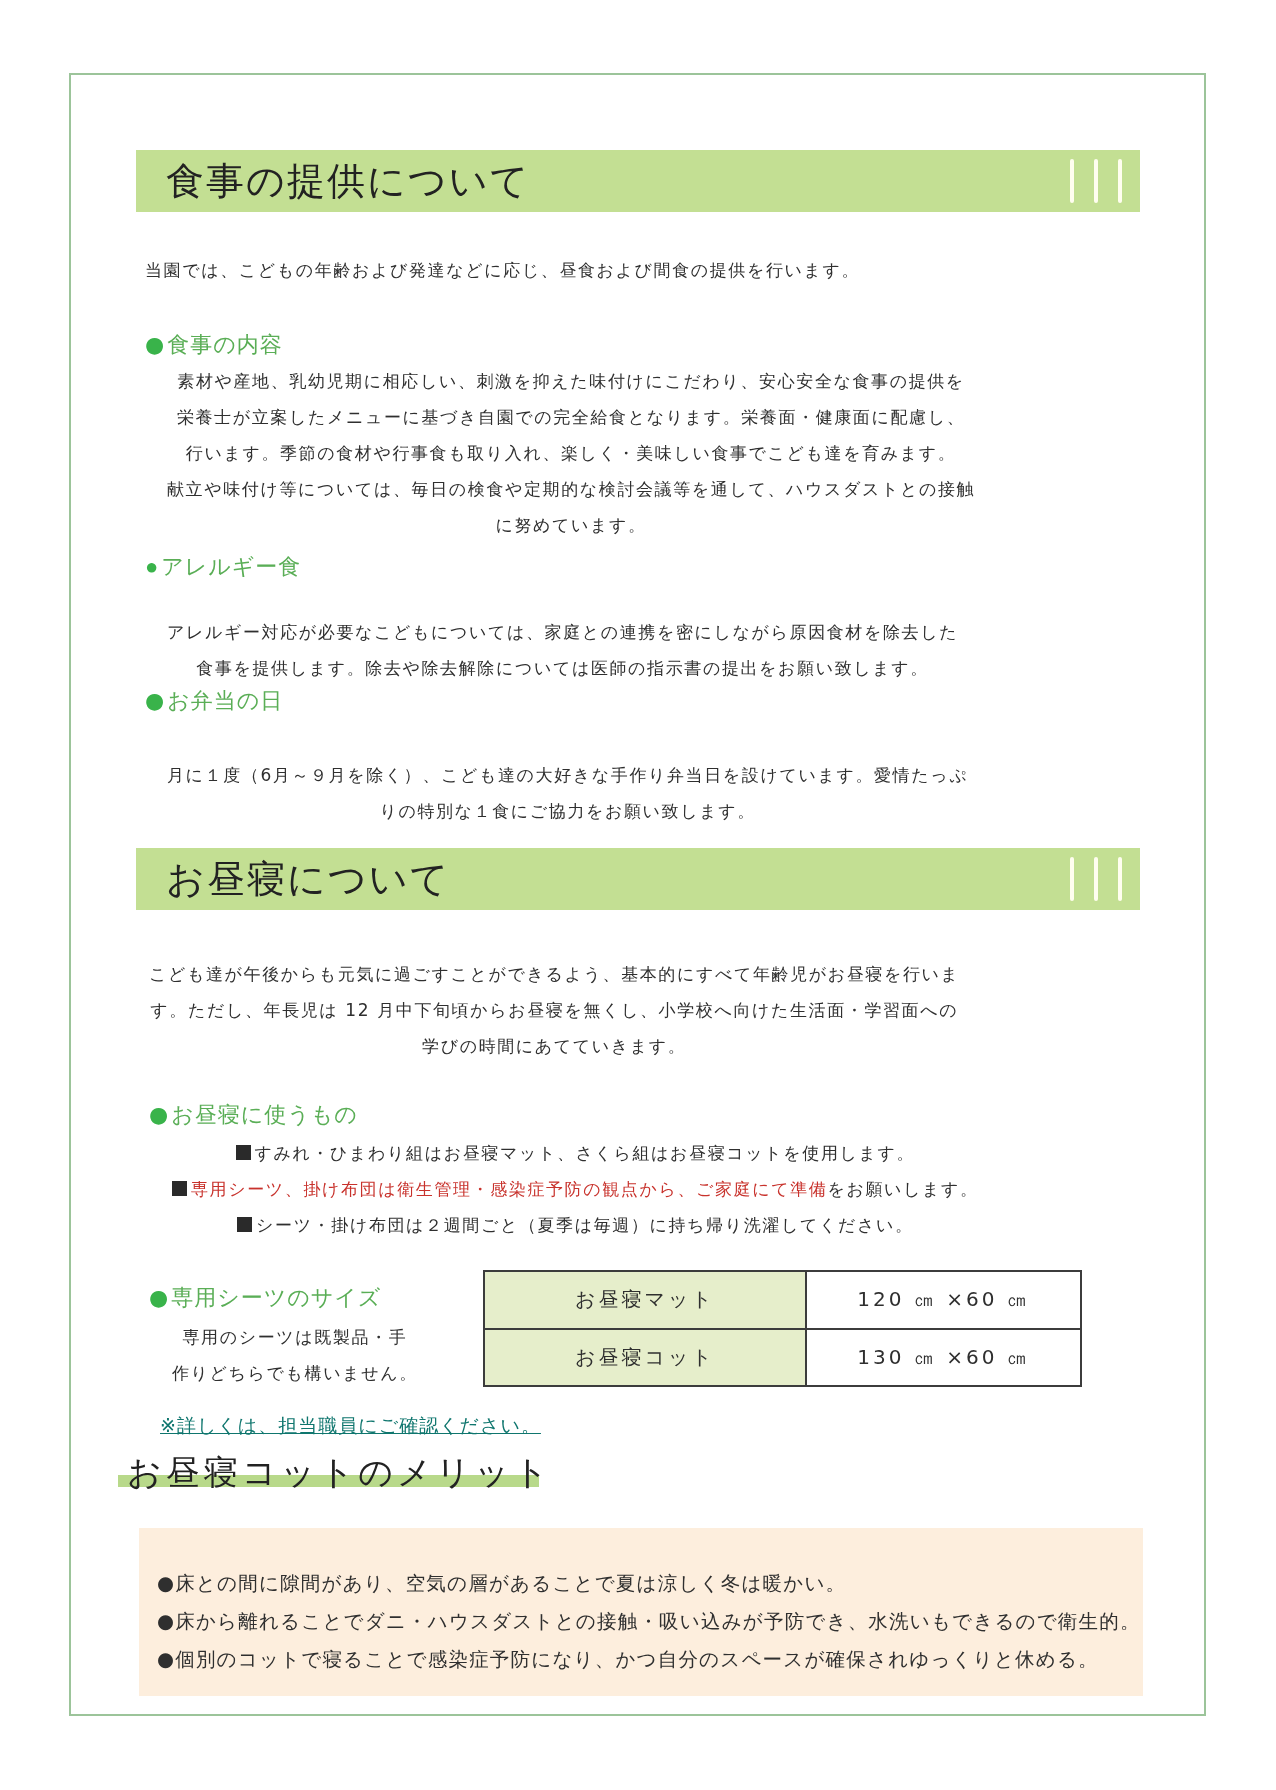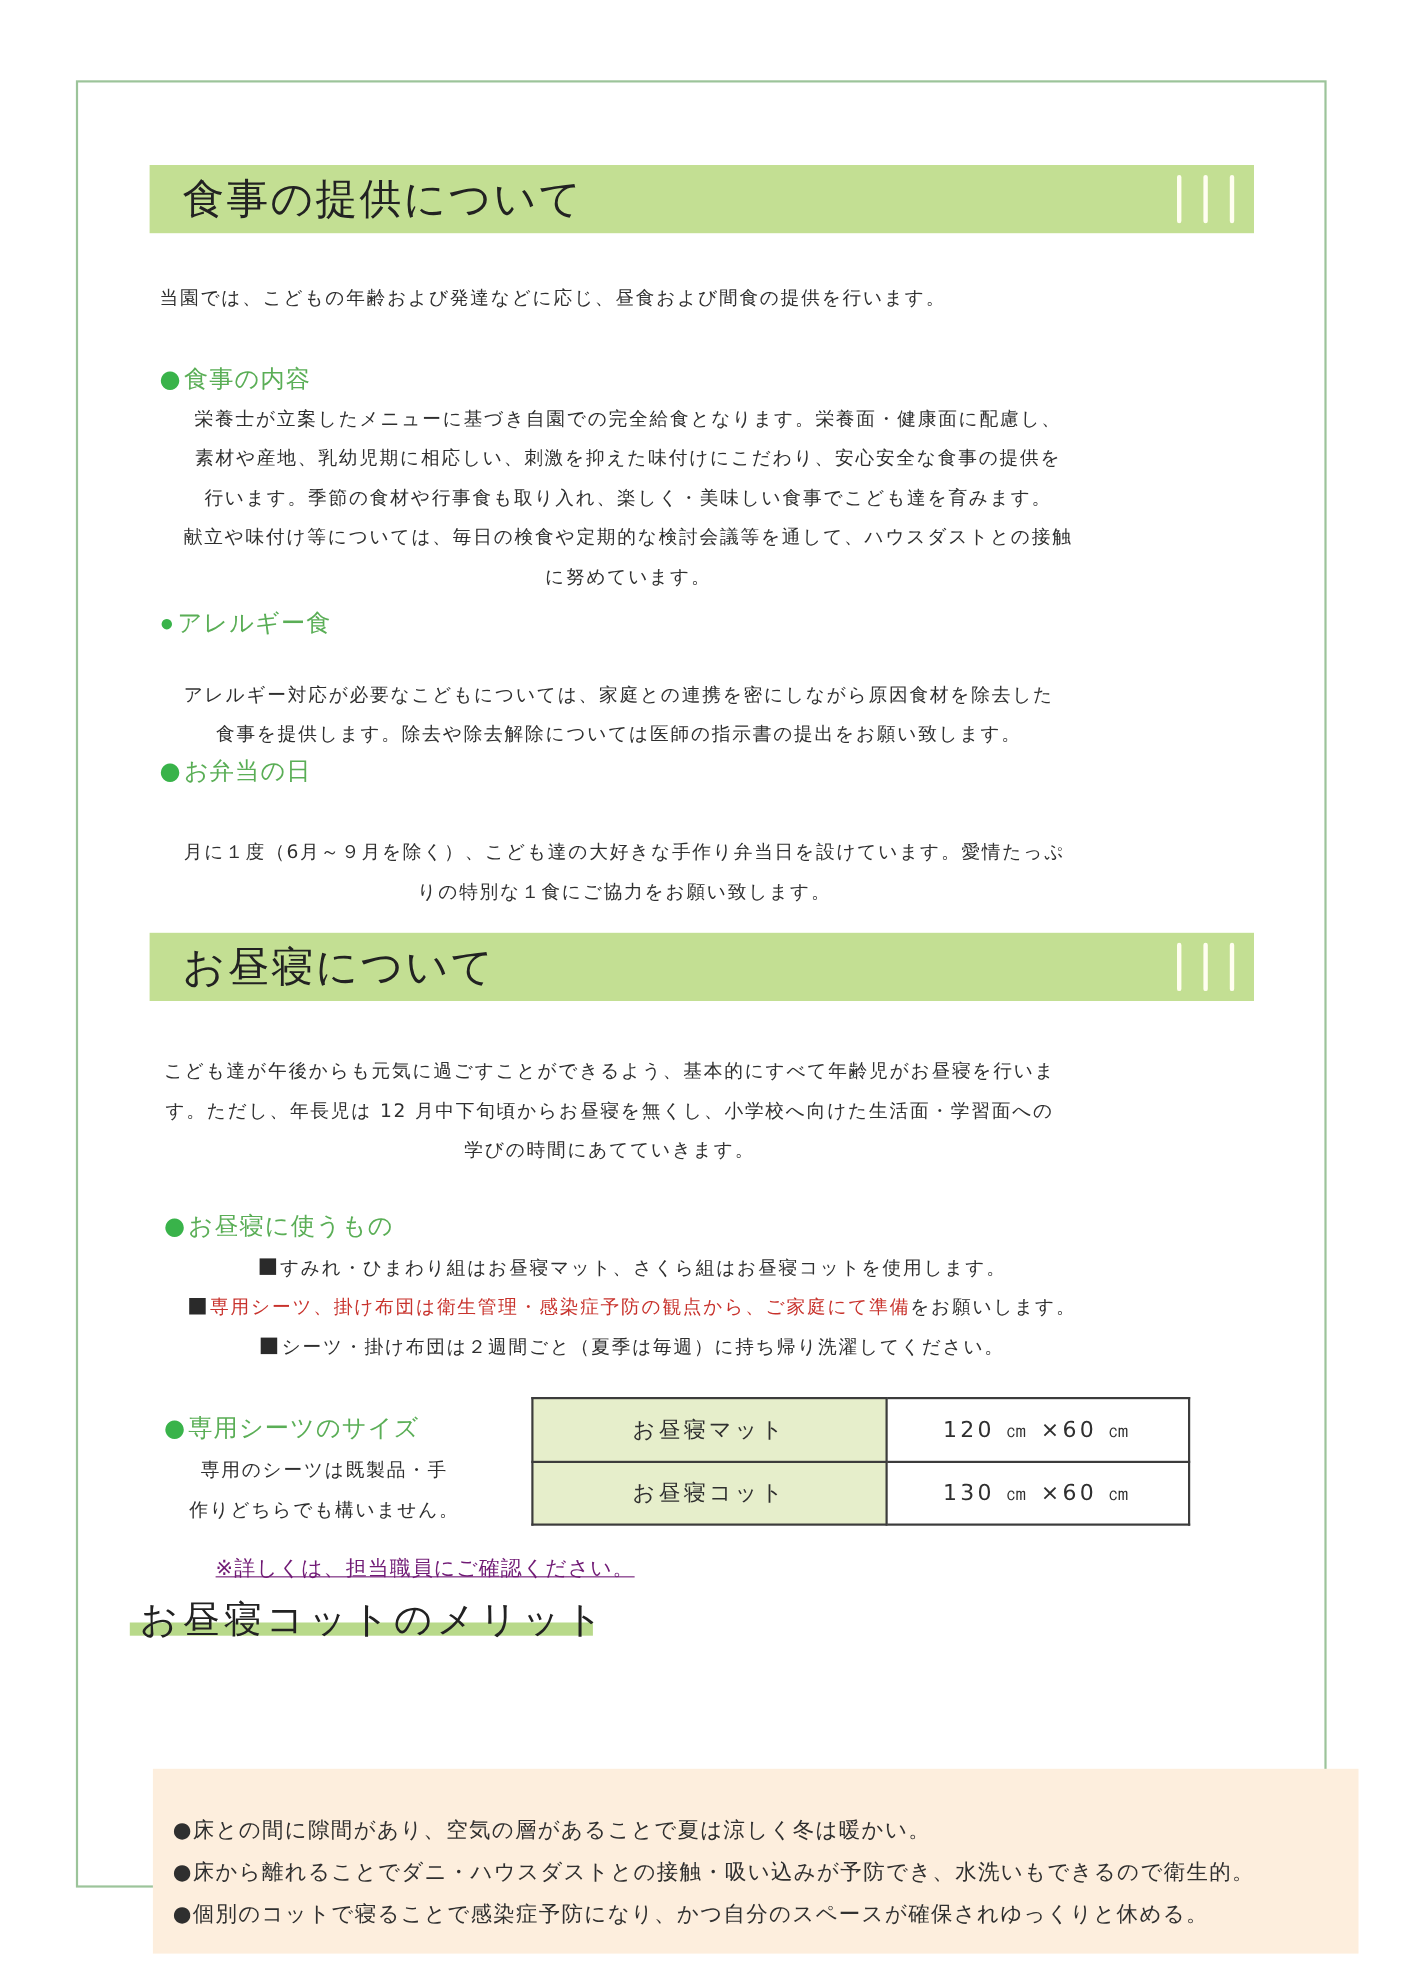--- a/index.html
+++ b/index.html
@@ -16,24 +16,24 @@
   .txt { font-size:17px; letter-spacing:1.6px; color:#2f2f2f;text-align:center; }
   .sub { font-size:22px; color:#5aae56; letter-spacing:1px; }
   .sub .dot { color:#39b34a; font-size:22px; margin-right:2px; }
   .red { color:#c8322c; }
   .sq { display:inline-block; width:15px; height:15px; background:#2a2a2a; margin-right:4px; vertical-align:-1px; }
   table.size { position:absolute; left:483px; top:1270px; width:599px; height:117px;
                border-collapse:collapse; font-size:20px; letter-spacing:3px; }
   table.size td { border:2.5px solid #3c3c3c; text-align:center; color:#2f2f2f; }
   table.size td.lbl { background:#e6eecb; width:318px; }
   table.size td.val { background:#fff; }
-  .note { font-size:19px; color:#701a75; text-decoration:underline; letter-spacing:1px;margin-left:36px; }
+  .note { font-size:19px; color:#0f766e; text-decoration:underline; letter-spacing:1px; }
   .cot-title { position:absolute; left:127px; top:1450px; font-size:34px; letter-spacing:4px; color:#222; z-index:2; white-space:nowrap; }
   .cot-underline { position:absolute; left:118px; top:1475px; width:421px; height:12px; background:#b8d98a; z-index:1; }
-  .peach { position:absolute; left:139px; top:1608px; width:1096px; height:168px; background:#fdeedd; }
+  .peach { position:absolute; left:139px; top:1528px; width:1004px; height:168px; background:#fdeedd; }
   .peach .pl { position:absolute; left:18px; font-size:19.5px; letter-spacing:1.2px; color:#2f2f2f; white-space:nowrap; }
 </style>
 </head>
 <body>
 
 <div class="frame"></div>
 
 <div class="hbar" style="top:150px;">
   <span class="htitle">食事の提供について</span>
   <div class="stripes">
@@ -42,22 +42,22 @@
       <span style="left:48px"></span>
   </div>
 </div>
 
 <div class="abs txt" style="left:145px; top:259px;">当園では、こどもの年齢および発達などに応じ、昼食および間食の提供を行います。</div>
 
 <div class="abs sub" style="left:145px; top:330px;">
   <span class="dot">●</span><span>食事の内容</span>
 </div>
 <div class="abs txt" style="left:167px; top:363px; line-height:36px;">
+  <div>素材や産地、乳幼児期に相応しい、刺激を抑えた味付けにこだわり、安心安全な食事の提供を</div>
   <div>栄養士が立案したメニューに基づき自園での完全給食となります。栄養面・健康面に配慮し、</div>
-  <div>素材や産地、乳幼児期に相応しい、刺激を抑えた味付けにこだわり、安心安全な食事の提供を</div>
   <div>行います。季節の食材や行事食も取り入れ、楽しく・美味しい食事でこども達を育みます。</div>
   <div>献立や味付け等については、毎日の検食や定期的な検討会議等を通して、ハウスダストとの接触</div>
   <div>に努めています。</div>
 </div>
 
 <div class="abs sub" style="left:145px; top:552px;font-family:Liberation Serif, serif;">
   <span class="dot">●</span><span>アレルギー食</span>
 </div>
 <div class="abs txt" style="left:167px; top:614px; line-height:36px;">
   <div>アレルギー対応が必要なこどもについては、家庭との連携を密にしながら原因食材を除去した</div>

